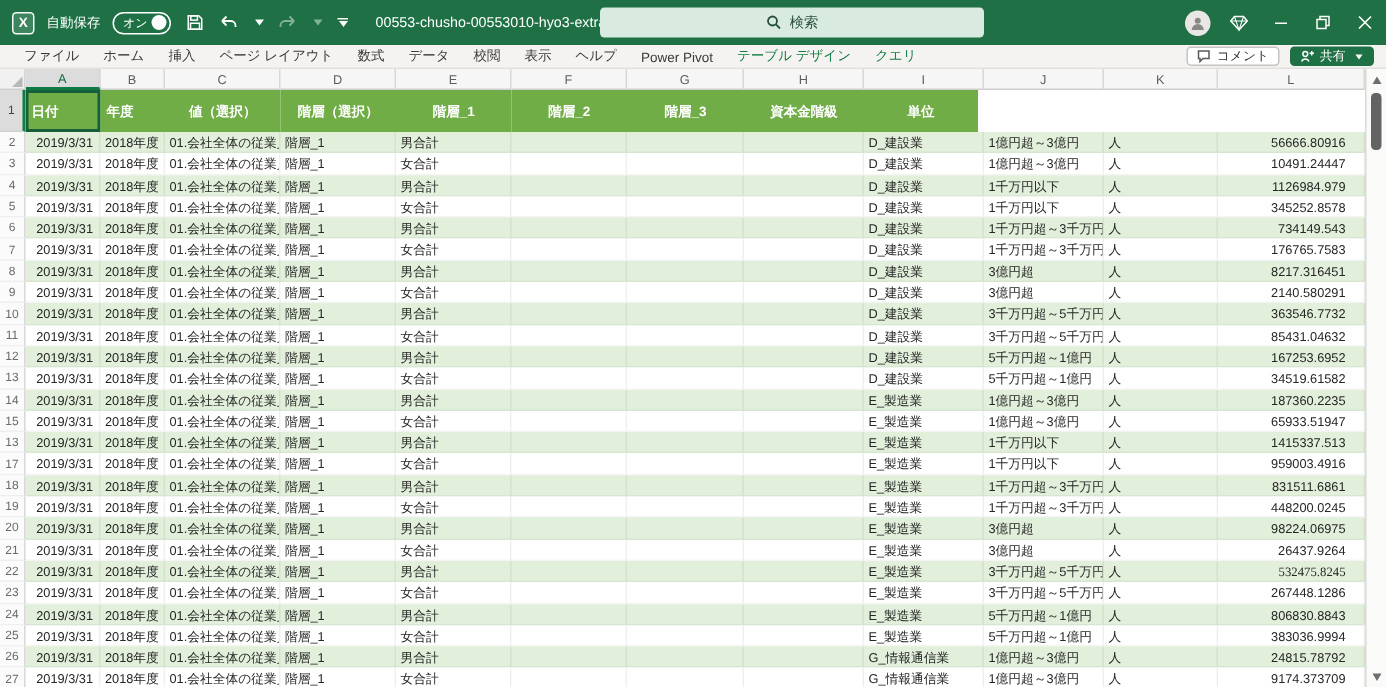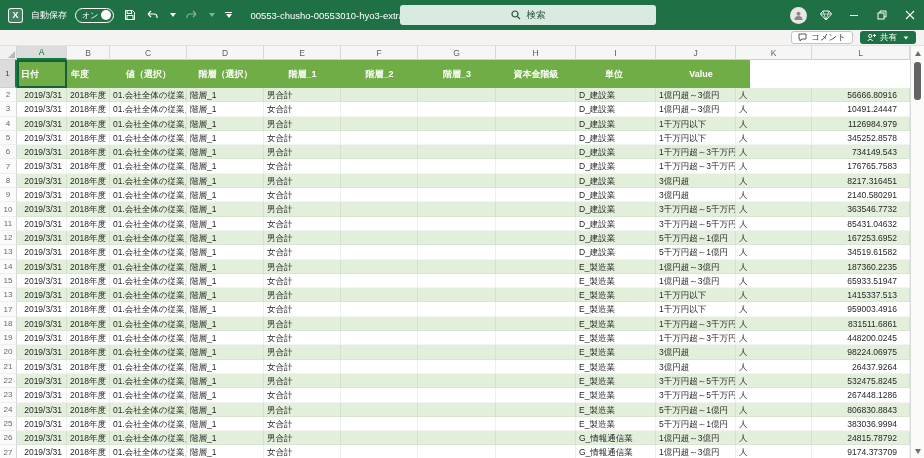--- a/index.html
+++ b/index.html
@@ -166,20 +166,34 @@
       </span>
       <span class="tb-btn">
         <svg width="10" height="10" viewBox="0 0 10 10">
             <path d="M1 1 L9 9 M9 1 L1 9" stroke="#fff" stroke-width="1.1"></path>
           </svg>
       </span>
     </div>
   </div>
 
   <div class="tabrow">
+    <div class="tabs">
+        <span class="tab">ファイル</span>
+        <span class="tab">ホーム</span>
+        <span class="tab">挿入</span>
+        <span class="tab">ページ レイアウト</span>
+        <span class="tab">数式</span>
+        <span class="tab">データ</span>
+        <span class="tab">校閲</span>
+        <span class="tab">表示</span>
+        <span class="tab">ヘルプ</span>
+        <span class="tab">Power Pivot</span>
+        <span class="tab ctx">テーブル デザイン</span>
+        <span class="tab ctx">クエリ</span>
+      </div>
     <div class="tab-actions">
       <span class="comment-btn">
         <svg width="9" height="9" viewBox="0 0 9 9">
             <path d="M1 1 h7 v5 h-4 l-2 2 v-2 h-1z" fill="none" stroke="#5A5856" stroke-width="1"></path>
           </svg>
         <span>コメント</span>
       </span>
       <span class="share-btn">
         <svg width="9" height="9" viewBox="0 0 9 9">
             <circle cx="3.2" cy="3" r="1.6" fill="none" stroke="#fff" stroke-width="1"></circle>
@@ -215,21 +229,20 @@
       <div style="display:flex;">
           <div class="hcell al sel" style="width: 50px;">日付</div>
           <div class="hcell al" style="width: 43px;">年度</div>
           <div class="hcell " style="width: 77px;">値（選択）</div>
           <div class="hcell " style="width: 77px;">階層（選択）</div>
           <div class="hcell " style="width: 77px;">階層_1</div>
           <div class="hcell " style="width: 77px;">階層_2</div>
           <div class="hcell " style="width: 78px;">階層_3</div>
           <div class="hcell " style="width: 80px;">資本金階級</div>
           <div class="hcell " style="width: 76px;">単位</div>
-          <div class="hcell " style="width: 98px;">Value</div>
         </div>
     </div>
     <div>
         <div class="row band">
           <div class="gutter">2</div>
           <div class="cell ar" style="width: 50px;">2019/3/31</div>
           <div class="cell" style="width: 43px;">2018年度</div>
           <div class="cell" style="width: 77px;">01.会社全体の従業員</div>
           <div class="cell" style="width: 77px;">階層_1</div>
           <div class="cell" style="width: 77px;">男合計</div>
@@ -532,21 +545,21 @@
           <div class="cell" style="width: 43px;">2018年度</div>
           <div class="cell" style="width: 77px;">01.会社全体の従業員</div>
           <div class="cell" style="width: 77px;">階層_1</div>
           <div class="cell" style="width: 77px;">男合計</div>
           <div class="cell" style="width: 77px;"></div>
           <div class="cell" style="width: 78px;"></div>
           <div class="cell" style="width: 80px;"></div>
           <div class="cell" style="width: 80px;">E_製造業</div>
           <div class="cell" style="width: 80px;">3千万円超～5千万円</div>
           <div class="cell" style="width: 76px;">人</div>
-          <div class="cell ar vr" style="width: 98px;">532475.8245</div>
+          <div class="cell ar vr" style="width: 98px; font-family: Liberation Serif, serif;">532475.8245</div>
         </div>
         <div class="row">
           <div class="gutter">23</div>
           <div class="cell ar" style="width: 50px;">2019/3/31</div>
           <div class="cell" style="width: 43px;">2018年度</div>
           <div class="cell" style="width: 77px;">01.会社全体の従業員</div>
           <div class="cell" style="width: 77px;">階層_1</div>
           <div class="cell" style="width: 77px;">女合計</div>
           <div class="cell" style="width: 77px;"></div>
           <div class="cell" style="width: 78px;"></div>

